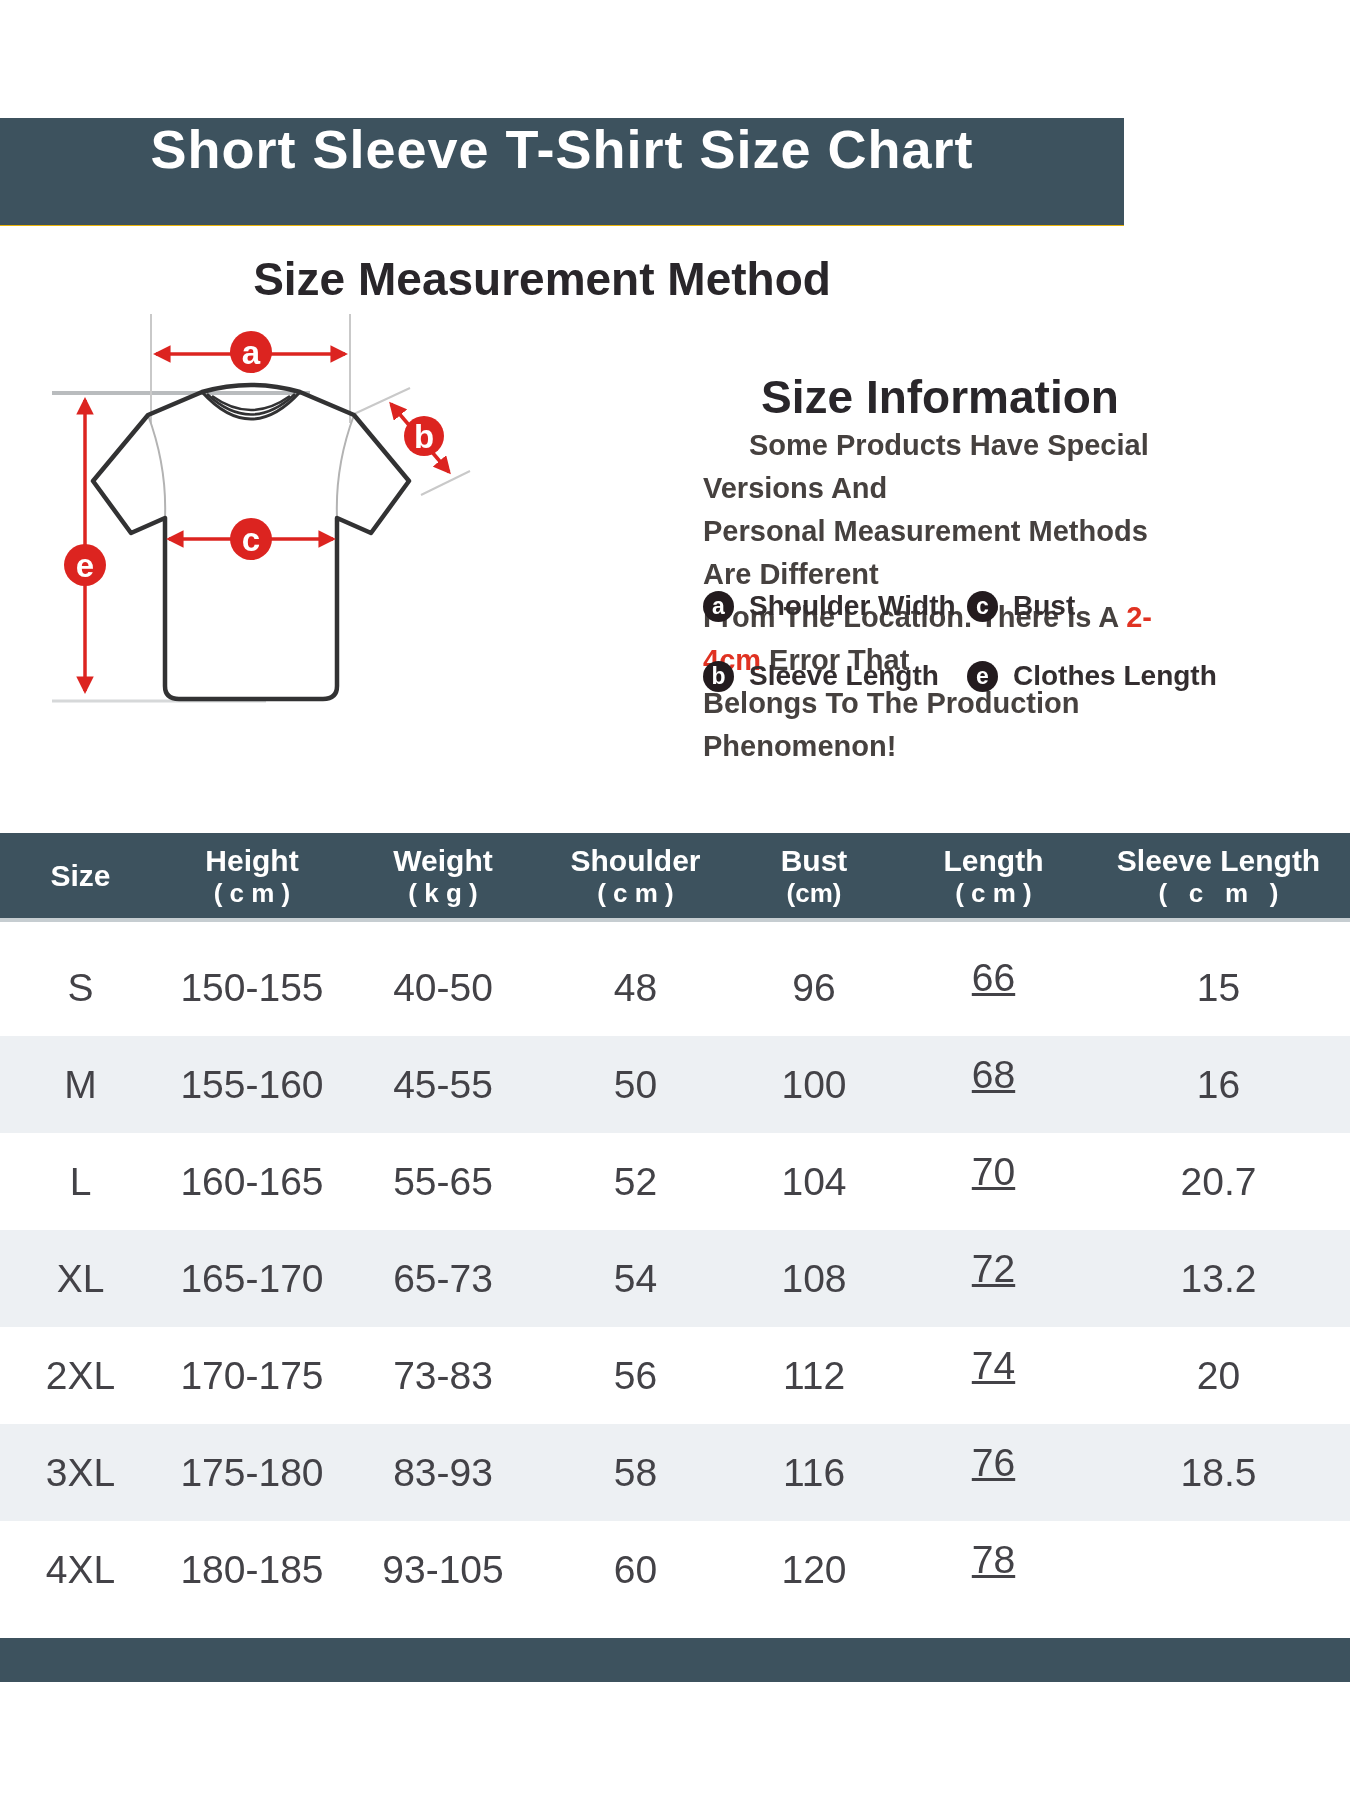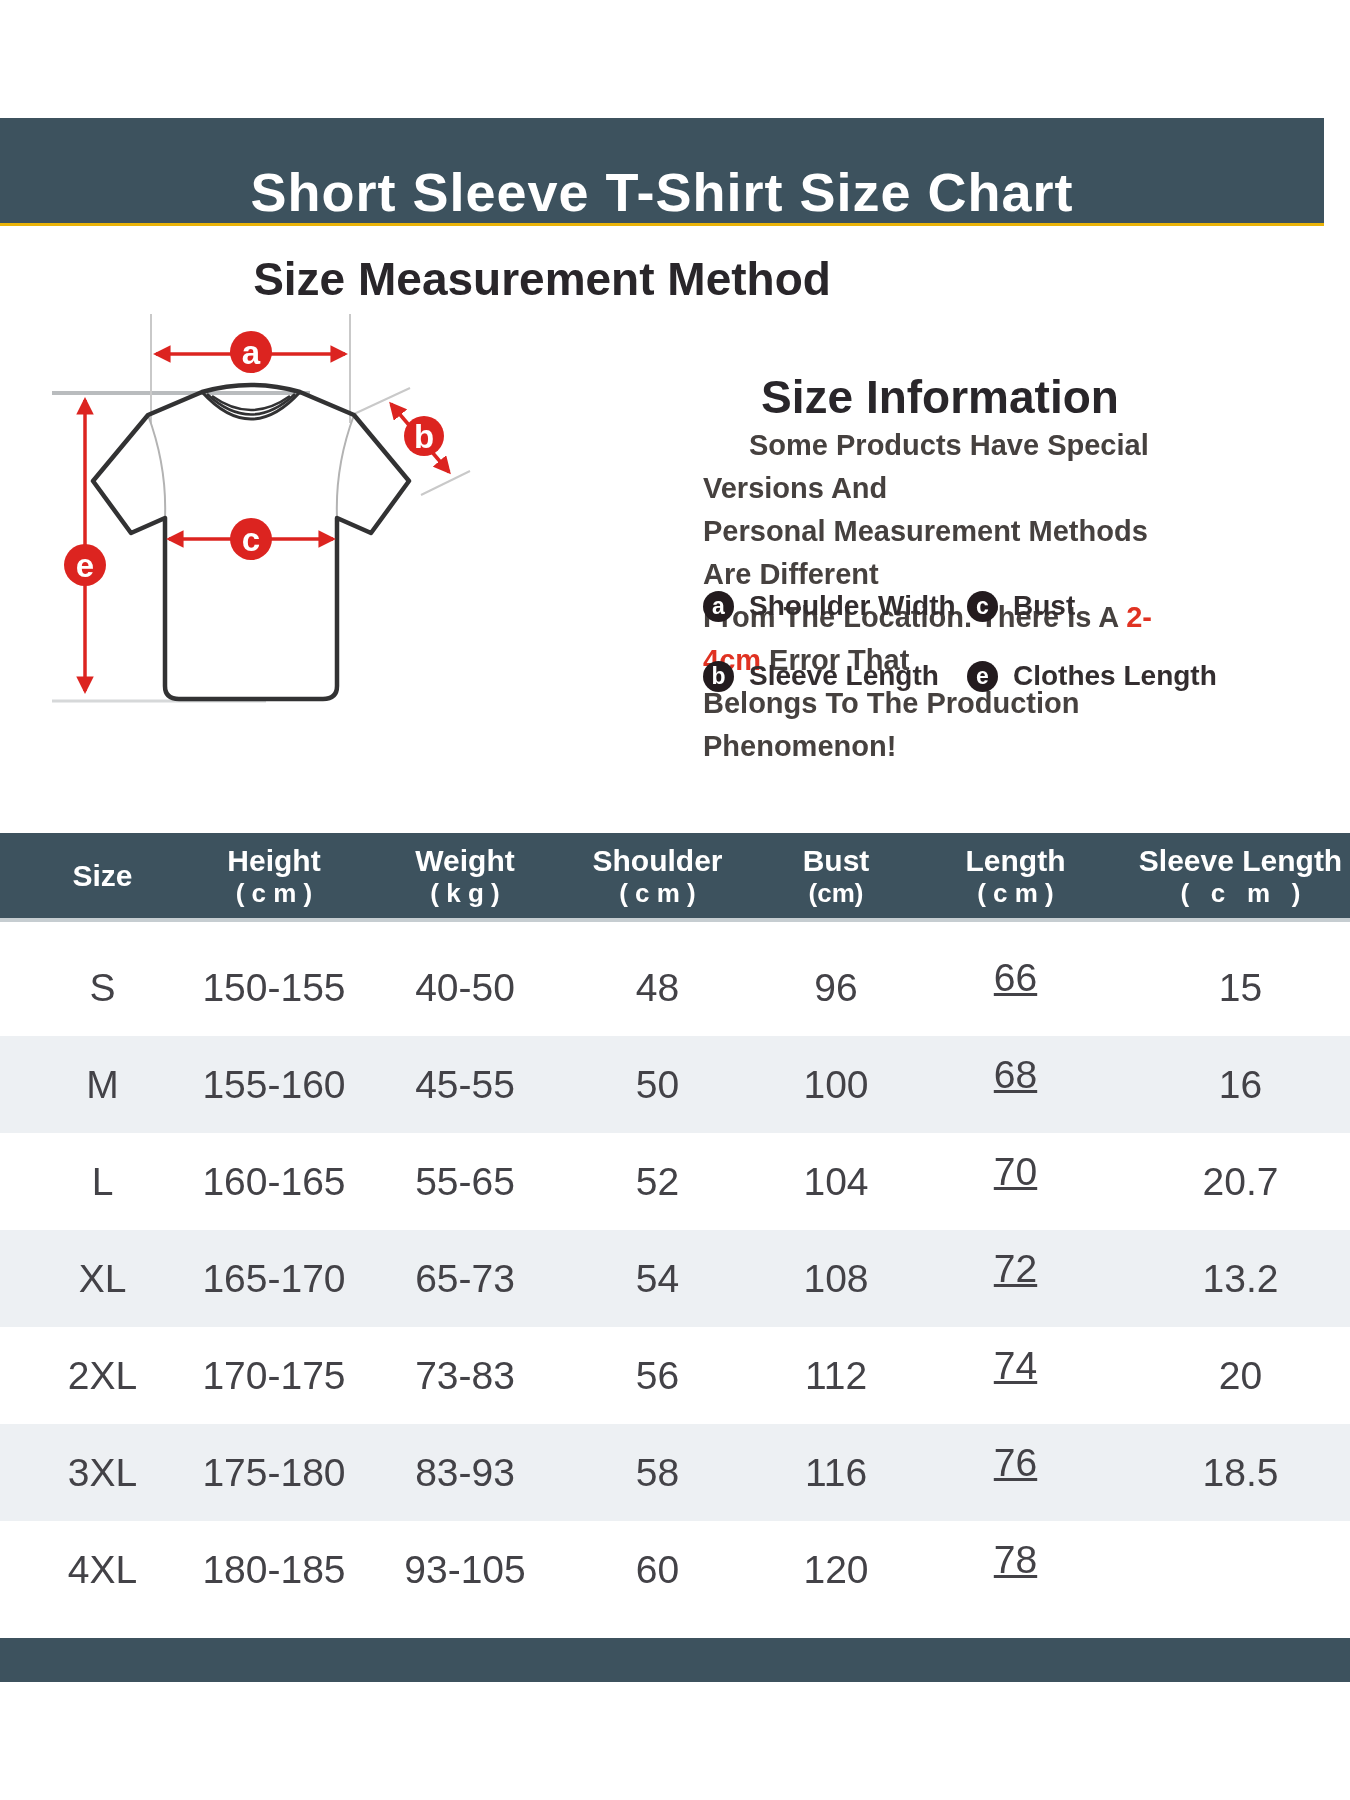--- a/index.html
+++ b/index.html
@@ -1,23 +1,23 @@
 <!DOCTYPE html>
 <html><head>
 <meta charset="utf-8">
 <style>
   * { margin:0; padding:0; box-sizing:border-box; }
   html,body { width:1350px; height:1800px; background:#ffffff; overflow:hidden;
               font-family:"Liberation Sans", sans-serif; }
   .abs { position:absolute; }
 
   
-  .title-bar { top:118px; left:0; width:1324px; height:108px; background:#3d525e;
-               display:flex; align-items:flex-end; justify-content:center;
-               border-bottom:3px solid #eab308; }
+  .title-bar { top:118px; left:0; width:1124px; height:108px; background:#3d525e;
+               display:flex; align-items:flex-start; justify-content:center;
+               border-bottom:1px solid #eab308; }
   .title-bar h1 { color:#ffffff; font-size:54px; font-weight:700; letter-spacing:1px; }
 
   
   .method-heading { top:252px; left:0; width:1084px; text-align:center;
                     font-size:46px; font-weight:700; color:#29262a; }
 
   
   .diagram { top:288px; left:38px; width:445px; height:430px; }
 
   
@@ -33,21 +33,21 @@
             row-gap:38px; column-gap:0; }
   .legend-item { display:flex; align-items:center; }
   .legend-badge { width:31px; height:31px; border-radius:50%; background:#231b1e;
                   color:#ffffff; font-size:23px; font-weight:700;
                   display:flex; align-items:center; justify-content:center; flex:none; }
   .legend-label { margin-left:15px; font-size:28px; font-weight:700; color:#332d2f; }
 
   
   .size-table { top:833px; left:0; width:1350px; }
   .t-row { display:grid; grid-template-columns:161px 182px 200px 185px 172px 187px 263px;
-           align-items:center; text-align:center;padding-left:22px; }
+           align-items:center; text-align:center; }
   .t-head { height:89px; background:#3d525e; color:#ffffff;
             border-bottom:4px solid #c6cdd1; }
   .t-head .col { display:flex; flex-direction:column; align-items:center; justify-content:center; }
   .col-label { font-size:30px; font-weight:700; line-height:34px; }
   .col-unit  { font-size:26px; font-weight:700; line-height:30px; white-space:pre; }
   .t-body { margin-top:17px; }
   .data-row { height:97px; font-size:39px; color:#434247; background:#ffffff; }
   .data-row.alt { background:#edf0f3; }
   .cell-raised { transform:translateY(-10px);text-decoration:underline; }
 

